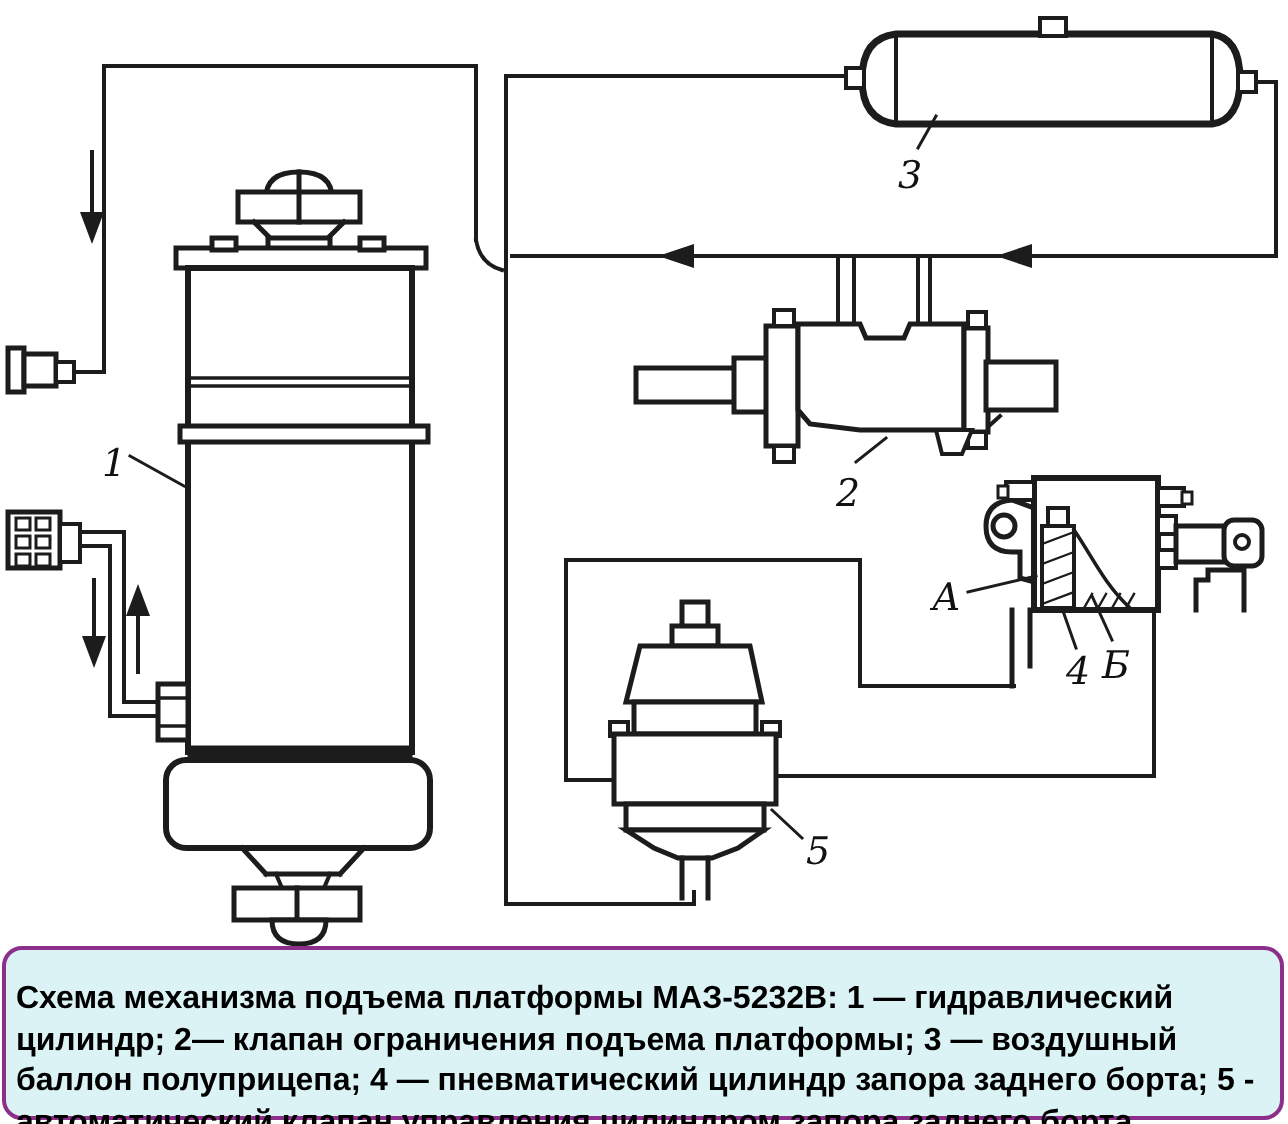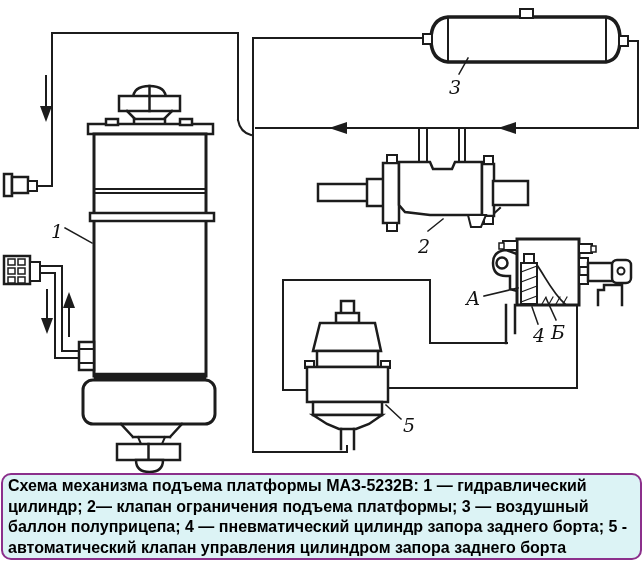--- a/index.html
+++ b/index.html
@@ -10,21 +10,21 @@
     font-family:"Liberation Sans",sans-serif;
     overflow:hidden;
   }
   #drawing{position:absolute;left:0;top:0;}
   #caption{
     position:absolute;left:1px;top:473px;width:641px;height:87px;
     box-sizing:border-box;
     background:#dcf3f5;
     border:2px solid #8b2f8b;
     border-radius:10px;
-    padding:1px 5px 2px 5px;
+    padding:15px 5px 2px 5px;
     font-weight:bold;
     font-size:16px;
     line-height:20.5px;
     color:#000;
     letter-spacing:0px;
   }
   .lbl{
     font-family:"DejaVu Serif",serif;
     font-style:italic;
     font-size:19px;

